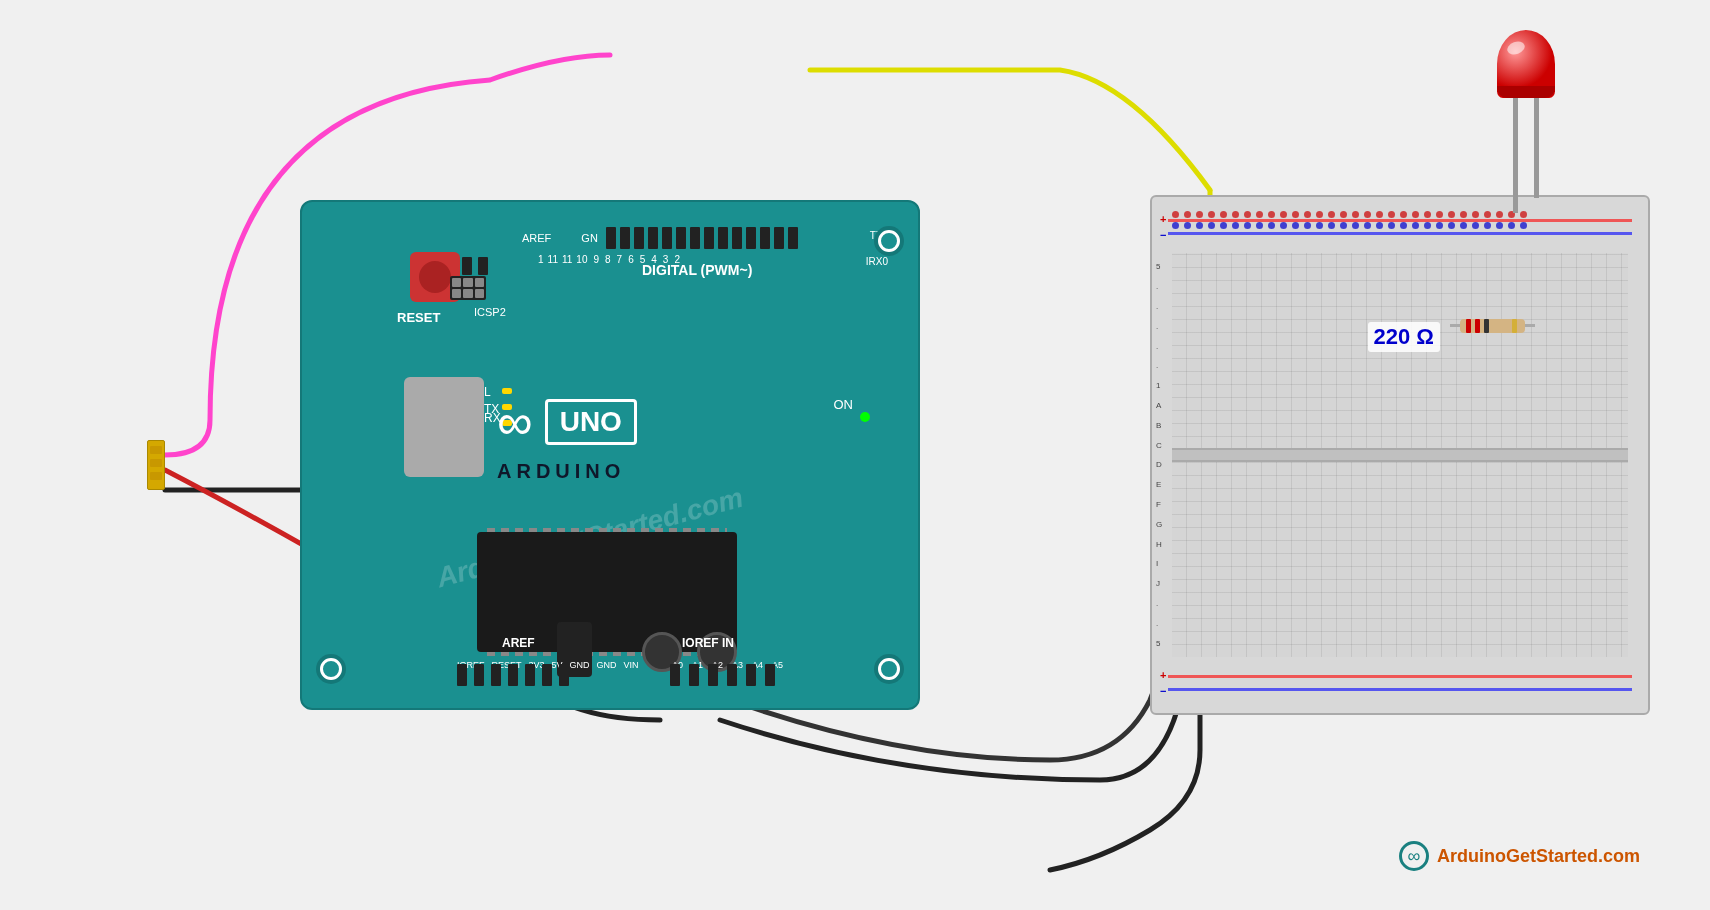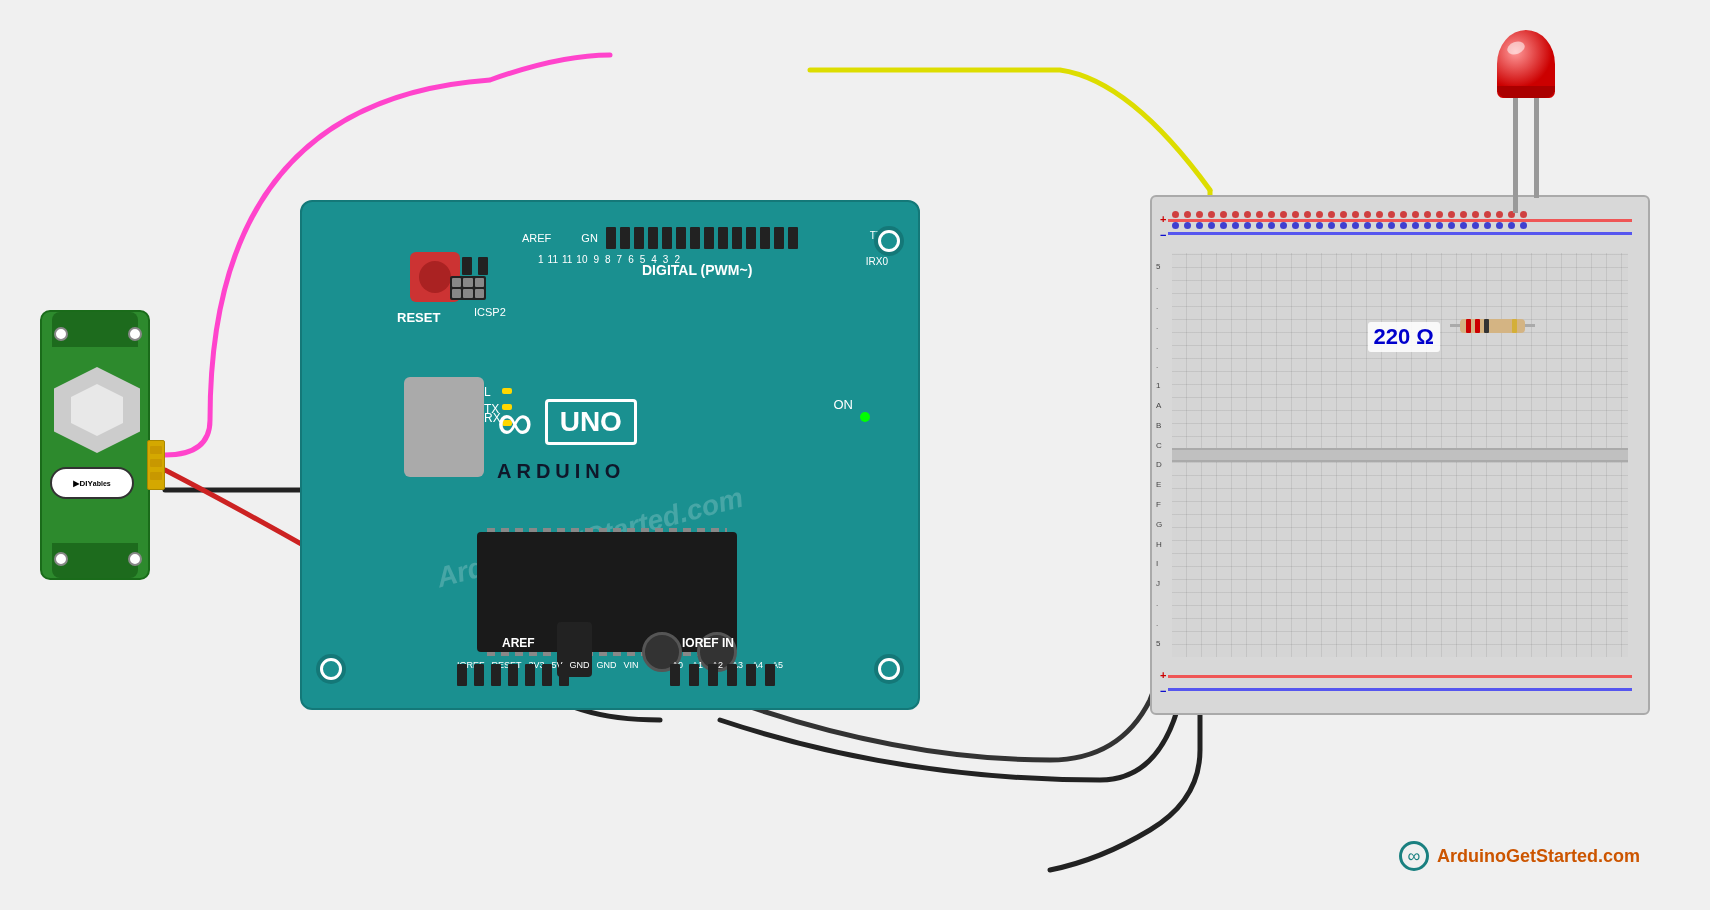--- a/index.html
+++ b/index.html
@@ -307,40 +307,20 @@
 
     <line x1="1210" y1="190" x2="1210" y2="265" stroke="#dddd00" stroke-width="5"></line>
 
     <line x1="1225" y1="340" x2="1225" y2="360" stroke="#aaa" stroke-width="3"></line>
     <line x1="1260" y1="360" x2="1260" y2="380" stroke="#aaa" stroke-width="3"></line>
 
     <path d="M 1200 590 Q 1200 650 1200 750 Q 1200 800 1150 830 Q 1100 860 1050 870" stroke="#222" stroke-width="5" fill="none" stroke-linecap="round"></path>
   </svg>
 
   <div class="sensor-module">
-    <div class="sensor-board">
-      <div class="sensor-stripe-top"></div>
-      <div class="sensor-stripe-bot"></div>
-
-      <div style="position:absolute;left:12px;top:55px;width:86px;height:86px;background:#ccc;clip-path:polygon(50% 0%,100% 25%,100% 75%,50% 100%,0% 75%,0% 25%);display:flex;align-items:center;justify-content:center;">
-        <div style="width:52px;height:52px;background:#e8e8e8;clip-path:polygon(50% 0%,100% 25%,100% 75%,50% 100%,0% 75%,0% 25%);"></div>
-      </div>
-
-      <div style="position:absolute;left:8px;top:155px;">
-        <div class="diy-logo-oval">
-          <span style="font-size:8px;font-weight:bold;">▶DIY</span>
-          <span style="font-size:7px;">ables</span>
-        </div>
-      </div>
-
-      <div class="sensor-dot sensor-dot-tl"></div>
-      <div class="sensor-dot sensor-dot-bl"></div>
-      <div class="sensor-dot sensor-dot-tr"></div>
-      <div class="sensor-dot sensor-dot-br"></div>
-    </div>
 
     <div style="position:absolute;right:-5px;top:130px;width:18px;height:50px;background:#d4a800;border:1px solid #aa8800;border-radius:2px;">
       <div style="position:absolute;top:5px;left:2px;right:2px;height:8px;background:#c89800;border-radius:1px;"></div>
       <div style="position:absolute;top:18px;left:2px;right:2px;height:8px;background:#c89800;border-radius:1px;"></div>
       <div style="position:absolute;top:31px;left:2px;right:2px;height:8px;background:#c89800;border-radius:1px;"></div>
     </div>
   </div>
 
   <div class="arduino">
     <div class="arduino-board">

